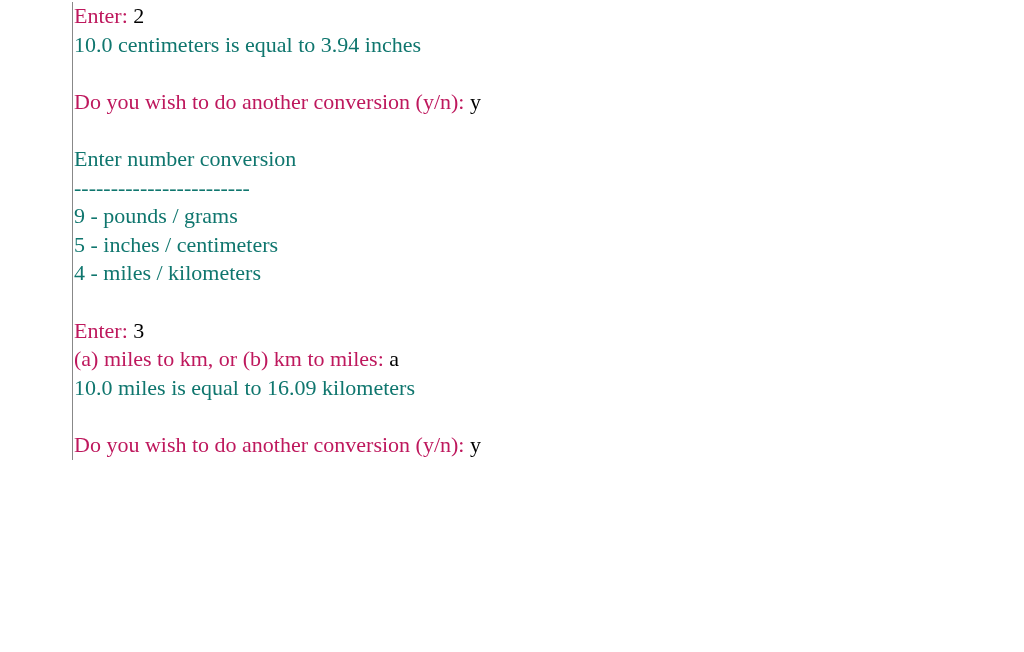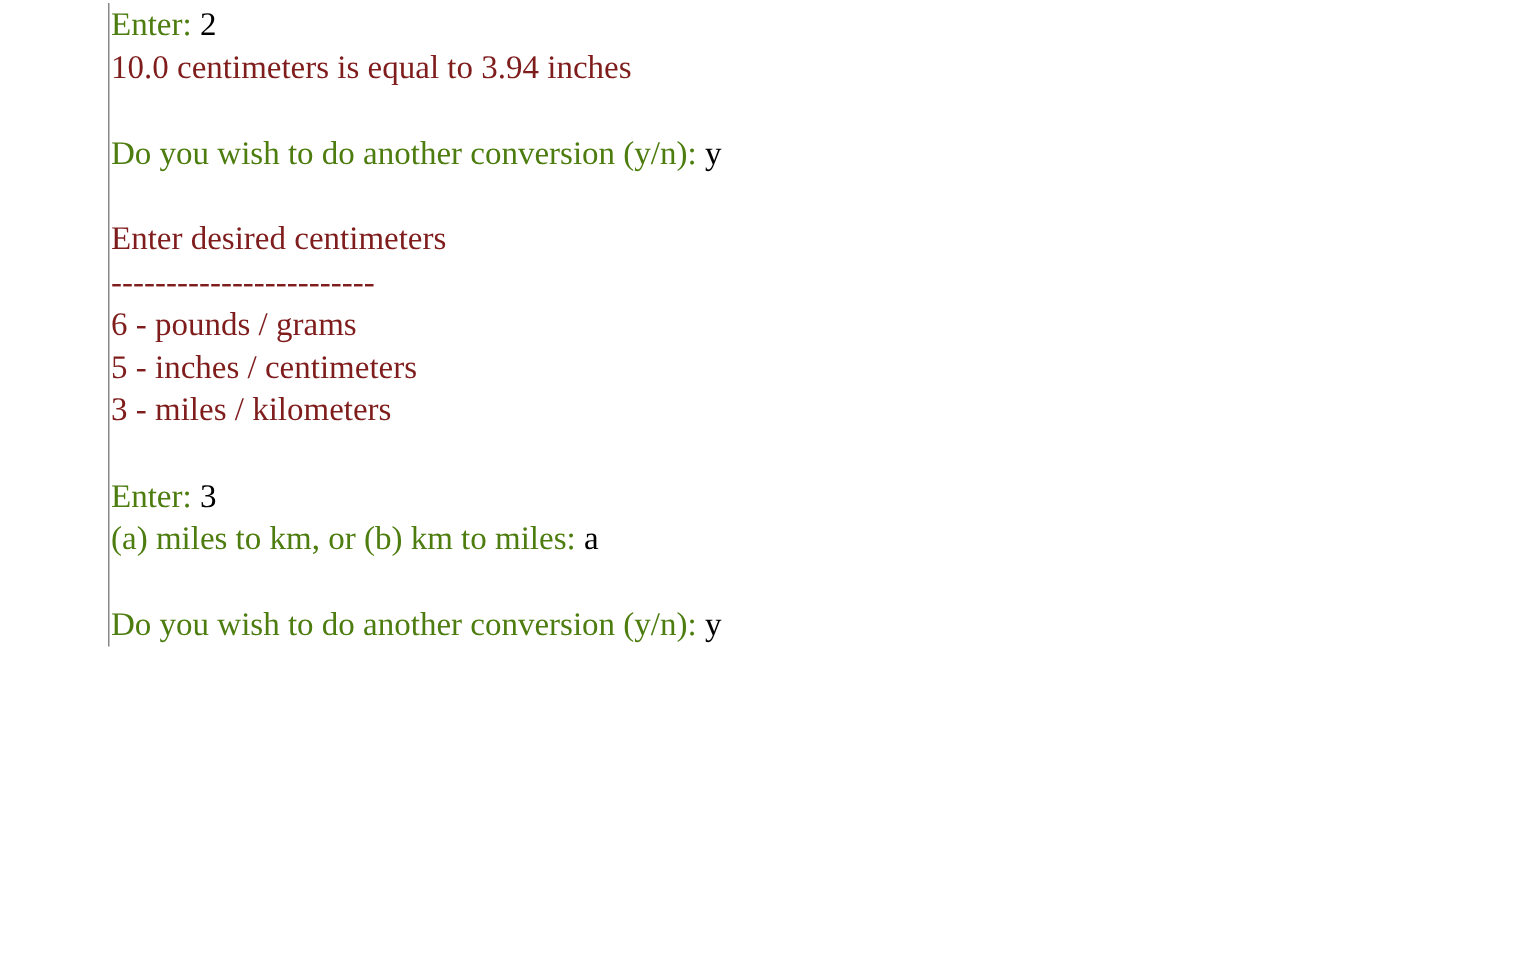--- a/index.html
+++ b/index.html
@@ -19,42 +19,43 @@
       border-left: 1px solid #888;
       margin-left: 72px;
       margin-top: 2px;
       padding-left: 1px;
       line-height: 1.3;
     }
     .line {
       white-space: pre;
     }
     .prompt {
-      color: #4d7c0f;
+      color: #be185d;
       margin-top: 12px;
     }
     .input {
       color: #000000;
     }
     .output {
-      color: #7f1d1d;
+      color: #0f766e;
     }
   </style>
 </head>
 <body>
 
 <div class="container">
   <div class="line"><span class="prompt">Enter: </span><span class="input">2</span></div>
   <div class="line"><span class="output">10.0 centimeters is equal to 3.94 inches</span></div>
   <div class="line">&nbsp;</div>
   <div class="line"><span class="prompt">Do you wish to do another conversion (y/n): </span><span class="input">y</span></div>
   <div class="line">&nbsp;</div>
-  <div class="line"><span class="output">Enter desired centimeters</span></div>
+  <div class="line"><span class="output">Enter number conversion</span></div>
   <div class="line"><span class="output">------------------------</span></div>
-  <div class="line"><span class="output">6 - pounds / grams</span></div>
+  <div class="line"><span class="output">9 - pounds / grams</span></div>
   <div class="line"><span class="output">5 - inches / centimeters</span></div>
-  <div class="line"><span class="output">3 - miles / kilometers</span></div>
+  <div class="line"><span class="output">4 - miles / kilometers</span></div>
   <div class="line">&nbsp;</div>
   <div class="line"><span class="prompt">Enter: </span><span class="input">3</span></div>
   <div class="line"><span class="prompt">(a) miles to km, or (b) km to miles: </span><span class="input">a</span></div>
+  <div class="line"><span class="output">10.0 miles is equal to 16.09 kilometers</span></div>
   <div class="line">&nbsp;</div>
   <div class="line"><span class="prompt">Do you wish to do another conversion (y/n): </span><span class="input">y</span></div>
 </div>
 
 </body></html>

